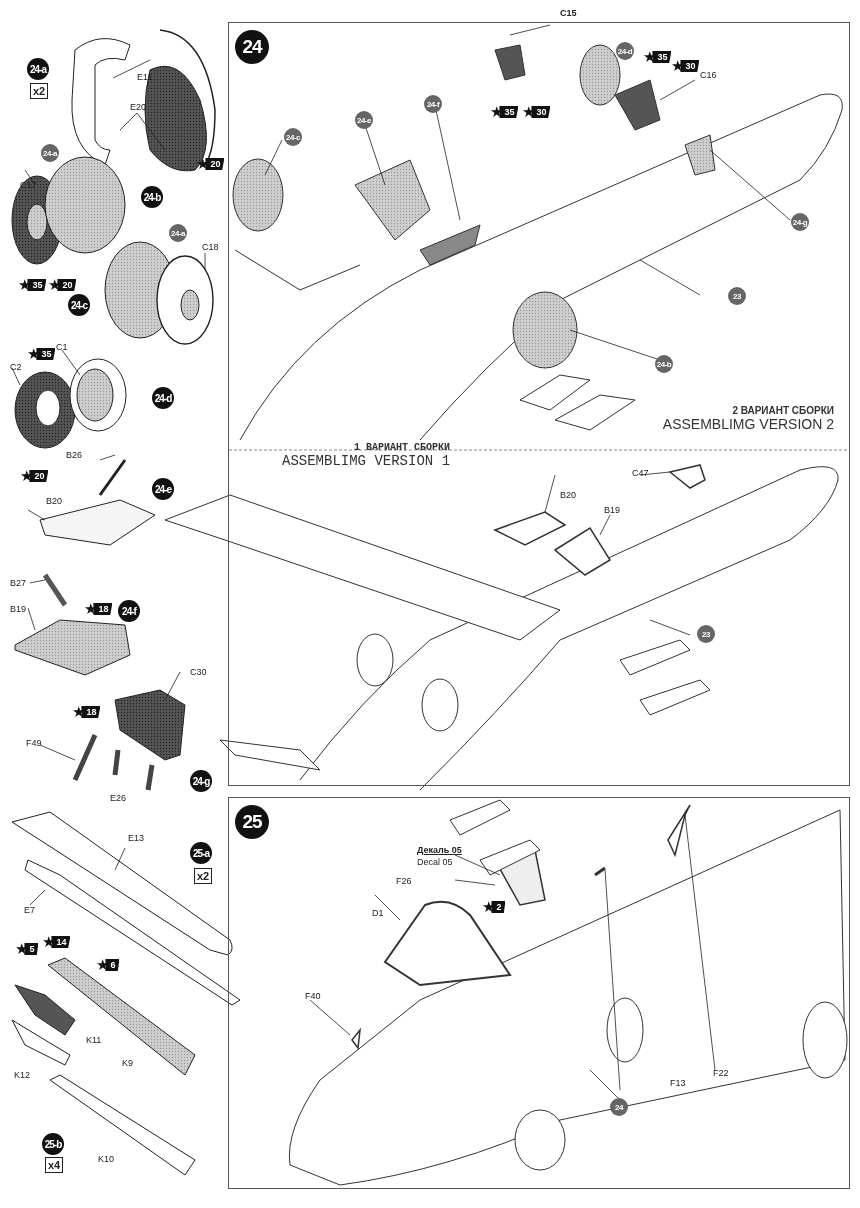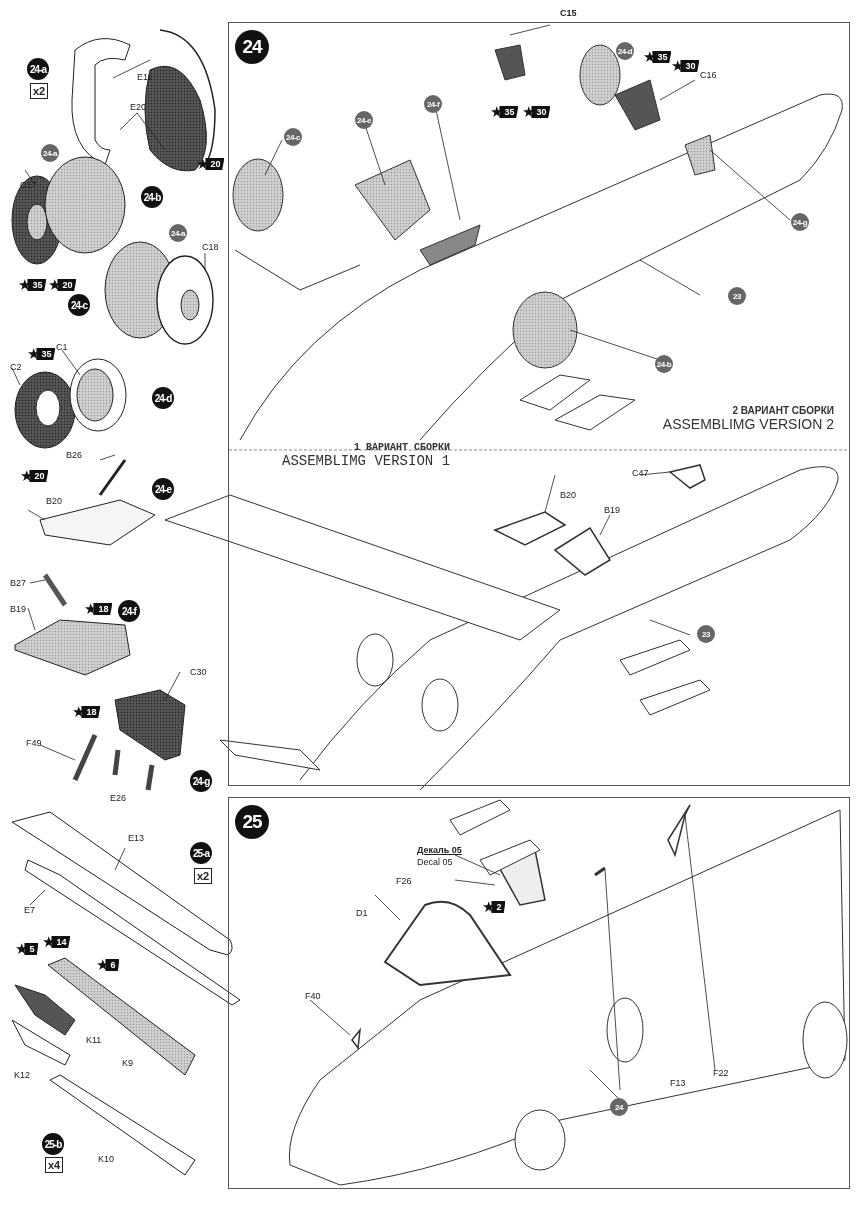--- a/index.html
+++ b/index.html
@@ -278,21 +278,21 @@
     <span class="num">35</span>
   </div>
 <div class="paint" style="left:671px;top:59px;">
     <span class="star">★</span>
     <span class="num">30</span>
   </div>
 
 <div class="part" style="left:417px;top:845px;font-weight:bold;text-decoration:underline;">Декаль 05</div>
 <div class="part" style="left:417px;top:857px;">Decal 05</div>
 <div class="part" style="left:396px;top:876px;">F26</div>
-<div class="part" style="left:356px;top:908px;">D1</div>
+<div class="part" style="left:372px;top:908px;">D1</div>
 <div class="part" style="left:305px;top:991px;">F40</div>
 <div class="part" style="left:670px;top:1078px;">F13</div>
 <div class="part" style="left:713px;top:1068px;">F22</div>
 <div class="ref-badge" style="left:610px;top:1098px;">24</div>
 <div class="paint" style="left:482px;top:900px;">
     <span class="star">★</span>
     <span class="num">2</span>
   </div>
 
 </body></html>

